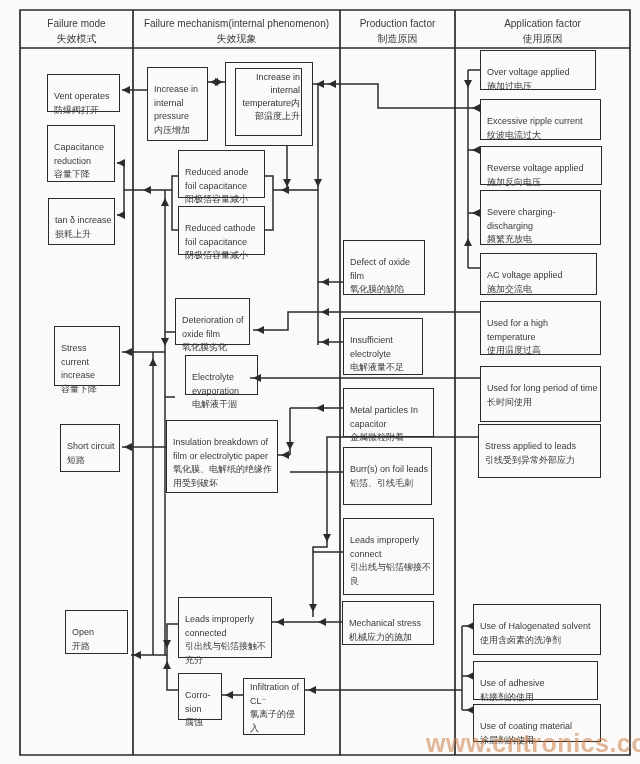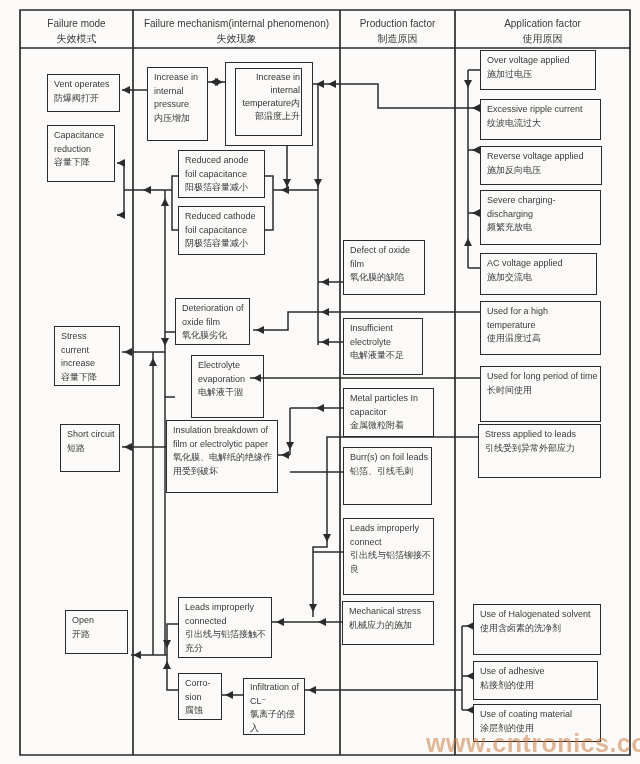--- a/index.html
+++ b/index.html
@@ -9,21 +9,21 @@
     font-family:"Liberation Sans","DejaVu Sans",sans-serif;
     color:#333;overflow:hidden;
   }
   .hdr{
     position:absolute;top:12px;height:34px;
     display:flex;flex-direction:column;align-items:center;justify-content:flex-end;
     font-size:10px;line-height:1.5;color:#3a3a3a;text-align:center;white-space:nowrap;
   }
   .bx{
     position:absolute;border:1.5px solid #2b2b2b;
-    padding:3px 2px 1px 6px;font-size:9px;line-height:1.5;color:#3a3a3a;
+    padding:15px 2px 1px 6px;font-size:9px;line-height:1.5;color:#3a3a3a;
     box-sizing:border-box;background:transparent;
   }
   .bx .en,.bx .zh{display:block;}
   .bx-outer{position:absolute;border:1.5px solid #2b2b2b;box-sizing:border-box;}
   .bx-inner{position:absolute;left:9px;top:5px;width:67px;height:68px;border:1.5px solid #2b2b2b;
     padding:2px 1px 8px 5px;font-size:9px;line-height:1.45;box-sizing:border-box;text-align:right;}
   svg{position:absolute;left:0;top:0;}
   #watermark{
     position:absolute;left:426px;top:729px;width:210px;
     font-size:25px;font-weight:bold;letter-spacing:0.5px;
@@ -123,20 +123,24 @@
   </div>
 
   <div class="bx" style="left:47px;top:74px;width:73px;height:38px">
     <span class="en">Vent operates</span>
       <span class="zh">防爆阀打开</span>
     </div>
   <div class="bx" style="left:47px;top:125px;width:68px;height:57px">
     <span class="en">Capacitance reduction</span>
       <span class="zh">容量下降</span>
     </div>
+  <div class="bx" style="left:48px;top:198px;width:67px;height:47px">
+    <span class="en">tan δ increase</span>
+      <span class="zh">损耗上升</span>
+    </div>
   <div class="bx" style="left:54px;top:326px;width:66px;height:60px">
     <span class="en">Stress current increase</span>
       <span class="zh">容量下降</span>
     </div>
   <div class="bx" style="left:60px;top:424px;width:60px;height:48px">
     <span class="en">Short circuit</span>
       <span class="zh">短路</span>
     </div>
   <div class="bx" style="left:65px;top:610px;width:63px;height:44px">
     <span class="en">Open</span>
@@ -156,21 +160,21 @@
       <span class="zh">阳极箔容量减小</span>
     </div>
   <div class="bx" style="left:178px;top:206px;width:87px;height:49px">
     <span class="en">Reduced cathode foil capacitance</span>
       <span class="zh">阴极箔容量减小</span>
     </div>
   <div class="bx" style="left:175px;top:298px;width:75px;height:47px">
     <span class="en">Deterioration of oxide film</span>
       <span class="zh">氧化膜劣化</span>
     </div>
-  <div class="bx" style="left:191px;top:355px;width:73px;height:63px">
+  <div class="bx" style="left:185px;top:355px;width:73px;height:40px">
     <span class="en">Electrolyte evaporation</span>
       <span class="zh">电解液干涸</span>
     </div>
   <div class="bx" style="left:166px;top:420px;width:112px;height:73px">
     <span class="en">Insulation breakdown of film or electrolytic paper</span>
       <span class="zh">氧化膜、电解纸的绝缘作用受到破坏</span>
     </div>
   <div class="bx" style="left:178px;top:597px;width:94px;height:61px">
     <span class="en">Leads improperly connected</span>
       <span class="zh">引出线与铝箔接触不充分</span>

